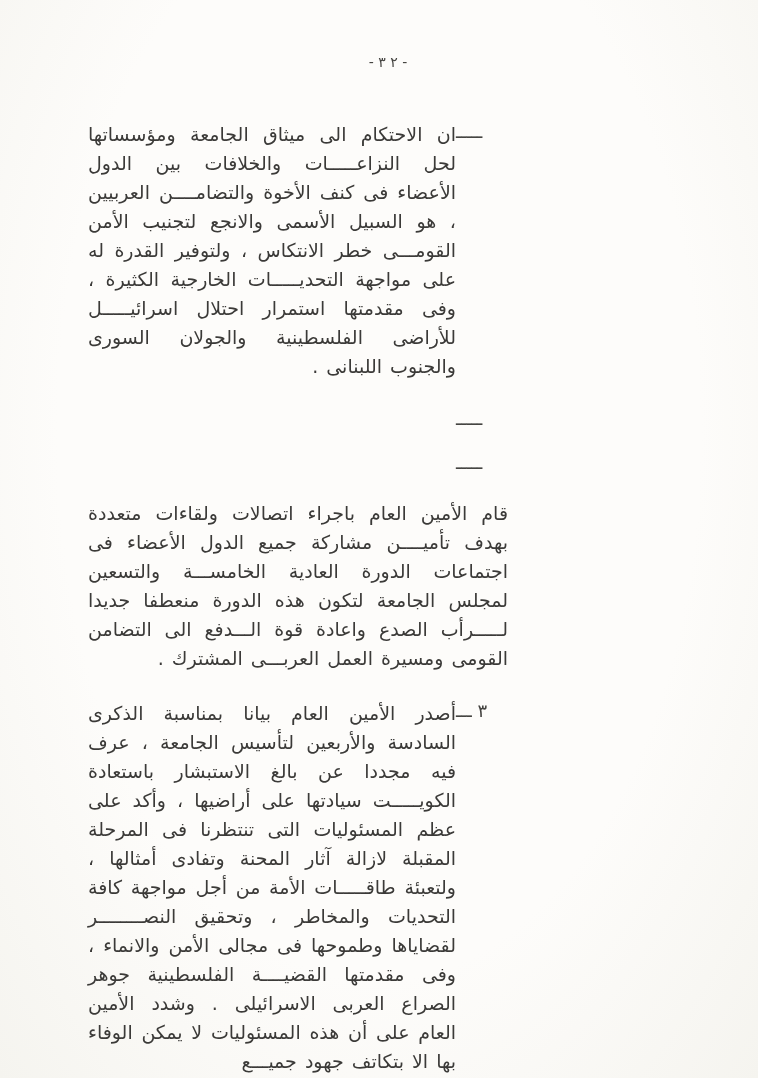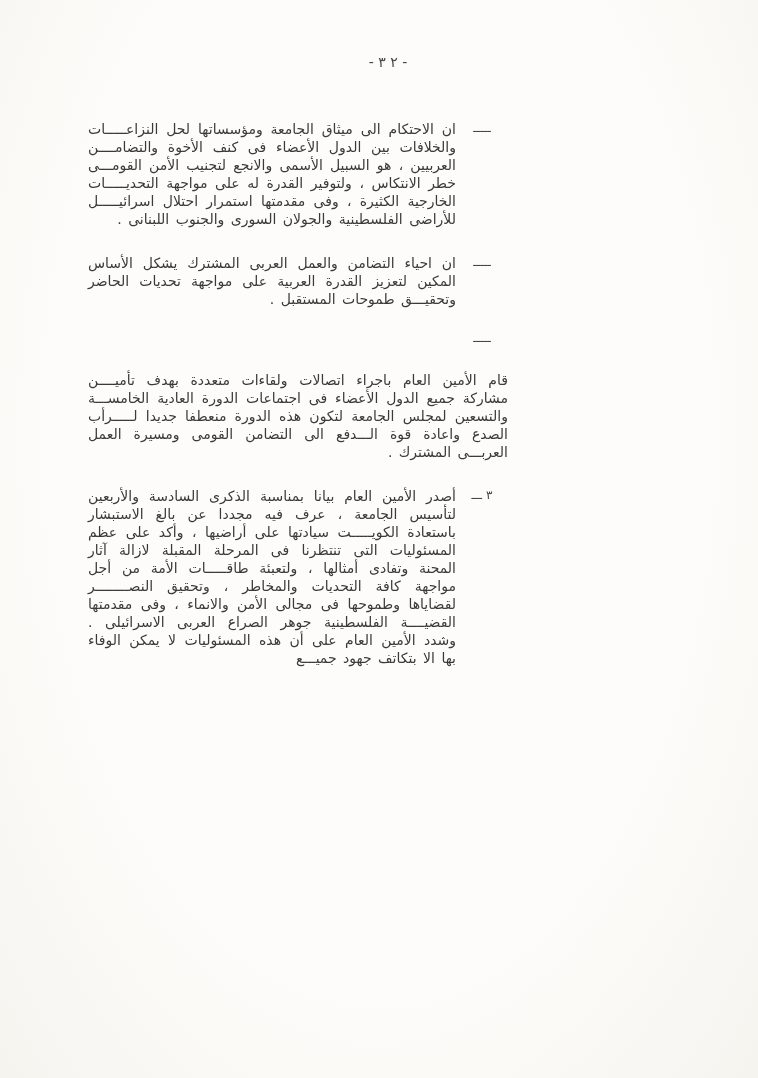--- a/index.html
+++ b/index.html
@@ -30,30 +30,30 @@
     direction:rtl;
   }
   .para{
     display:flex;
     flex-direction:row; 
     margin-bottom:26px;
   }
   .marker{
     width:52px;
     flex-shrink:0;
-    font-size:12px;
+    font-size:18px;
     color:#454441;
     padding-top:1px;
-    text-align:center;
+    text-align:left;
     white-space:nowrap;
   }
   .ptext{
     flex:1;
-    font-size:14px;
-    line-height:18px;
+    font-size:19px;
+    line-height:29px;
     text-align:justify;
     word-spacing:2px;
     color:#3b3a38;
   }
   .para.tight{margin-bottom:22px;}
 </style>
 </head>
 <body>
 
 <div class="page">
@@ -62,21 +62,20 @@
 
   <div class="content">
 
     <div class="para">
       <span class="marker">ـــــ</span>
       <span class="ptext">ان الاحتكام الى ميثاق الجامعة ومؤسساتها لحل النزاعـــــات والخلافات بين الدول الأعضاء فى كنف الأخوة والتضامــــن العربيين ، هو السبيل الأسمى والانجع لتجنيب الأمن القومـــى خطر الانتكاس ، ولتوفير القدرة له على مواجهة التحديـــــات الخارجية الكثيرة ، وفى مقدمتها استمرار احتلال اسرائيـــــل للأراضى الفلسطينية والجولان السورى والجنوب اللبنانى .</span>
     </div>
 
     <div class="para tight">
       <span class="marker">ـــــ</span>
-      <span class="ptext">ان احياء التضامن والعمل العربى المشترك يشكل الأساس المكين لتعزيز القدرة العربية على مواجهة   تحديات الحاضر وتحقيـــق طموحات المستقبل .</span>
     </div>
 
     <div class="para">
       <span class="marker">ـــــ</span>
     </div>
 
     <div class="para">
       <span class="ptext">قام الأمين العام باجراء اتصالات ولقاءات متعددة بهدف تأميــــن مشاركة جميع الدول الأعضاء فى اجتماعات الدورة العادية الخامســـة والتسعين لمجلس الجامعة لتكون هذه الدورة منعطفا جديدا لـــــرأب الصدع واعادة قوة الـــدفع الى التضامن القومى ومسيرة العمل العربـــى المشترك .</span>
     </div>
 

